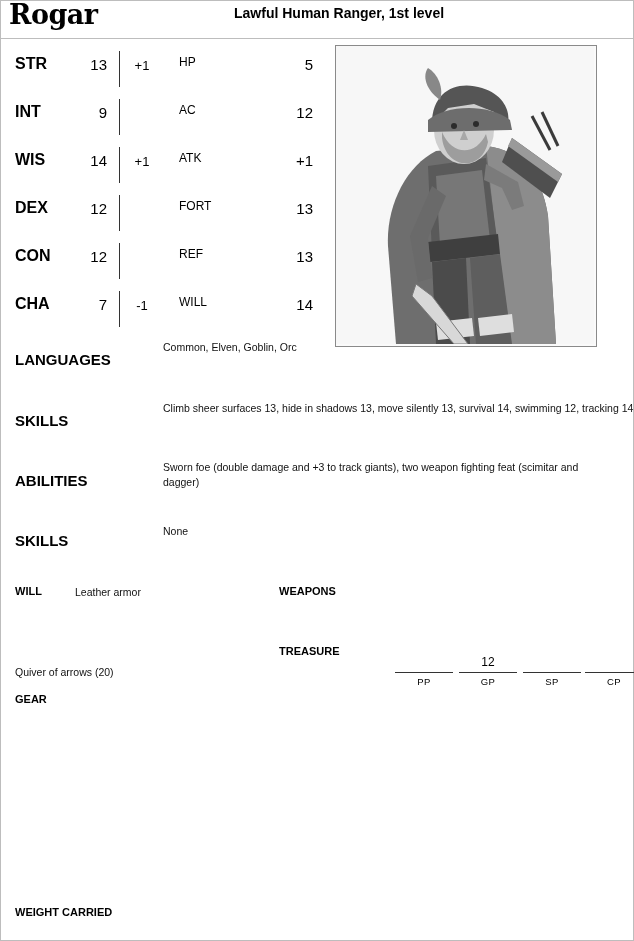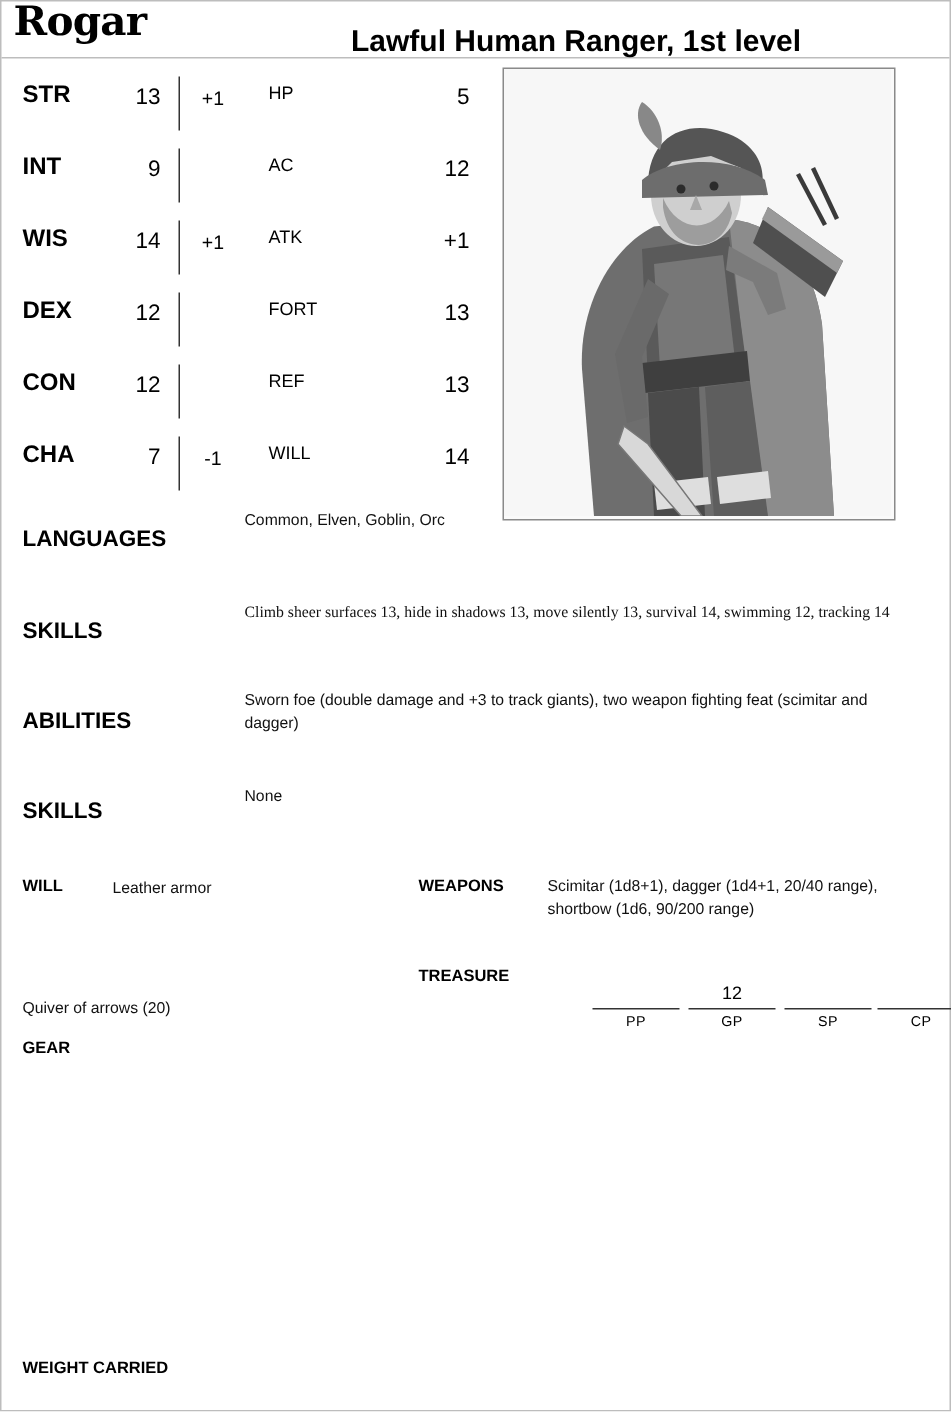--- a/index.html
+++ b/index.html
@@ -36,22 +36,22 @@
     left: 8px;
     top: -2px;
     font-family: "DejaVu Serif", serif;
     font-weight: bold;
     font-size: 27px;
     letter-spacing: -0.5px;
   }
   .title-line {
     position: absolute;
     left: 233px;
-    top: 16px;
-    font-size: 20px;
+    top: 4px;
+    font-size: 14px;
     font-weight: bold;
   }
   
   .stats {
     position: absolute;
     top: 44px;
     left: 0;
     width: 330px;
   }
   .stat-row {
@@ -270,33 +270,32 @@
       <path d="M128 84 L124 94 L132 94 Z" fill="#a8a8a8"></path>
 
       <path d="M104 54 C90 44 86 30 92 22 C102 28 108 42 104 54 Z" fill="#888"></path>
     </svg>
   </div>
 
   <div class="section-label" style="left:14px; top:350px;">LANGUAGES</div>
   <div class="section-text" style="left:162px; top:339px; width:460px;">Common, Elven, Goblin, Orc</div>
 
   <div class="section-label" style="left:14px; top:411px;">SKILLS</div>
-  <div class="section-text" style="left:162px; top:400px; width:472px;font-family:Liberation Serif, serif;">Climb sheer surfaces 13, hide in shadows 13, move silently 13, survival 14, swimming 12, tracking 14</div>
+  <div class="section-text" style="left:162px; top:400px; width:472px;">Climb sheer surfaces 13, hide in shadows 13, move silently 13, survival 14, swimming 12, tracking 14</div>
 
   <div class="section-label" style="left:14px; top:471px;">ABILITIES</div>
   <div class="section-text" style="left:162px; top:459px; width:450px;">Sworn foe (double damage and +3 to track giants), two weapon fighting feat (scimitar and dagger)</div>
 
   <div class="section-label" style="left:14px; top:531px;">SKILLS</div>
   <div class="section-text" style="left:162px; top:523px; width:450px;">None</div>
 
   <div class="small-label" style="left:14px; top:584px;">WILL</div>
   <div class="small-text" style="left:74px; top:584px; width:190px;">Leather armor</div>
 
   <div class="small-label" style="left:278px; top:584px;">WEAPONS</div>
-  <div class="small-text" style="left:364px; top:583px; width:262px;">Scimitar (1d8+1), dagger (1d4+1, 20/40 range), shortbow (1d6, 90/200 range)</div>
 
   <div class="small-label" style="left:14px; top:644px;margin-top:48px;">GEAR</div>
   <div class="small-text" style="left:14px; top:664px; width:230px;">Quiver of arrows (20)</div>
 
   <div class="small-label" style="left:278px; top:644px;">TREASURE</div>
 
   <div class="coin" style="left:392px; top:652px;">
     <div class="amount"></div>
     <div class="rule"></div>
     <div class="code">PP</div>

